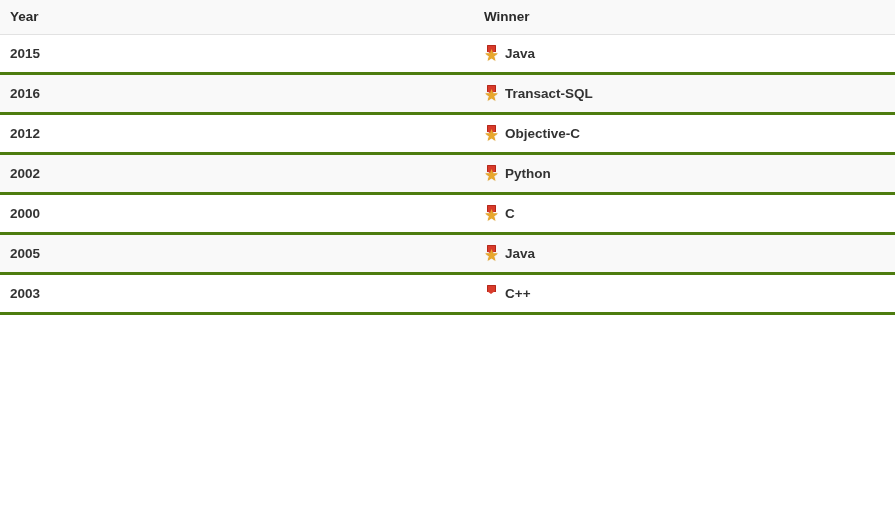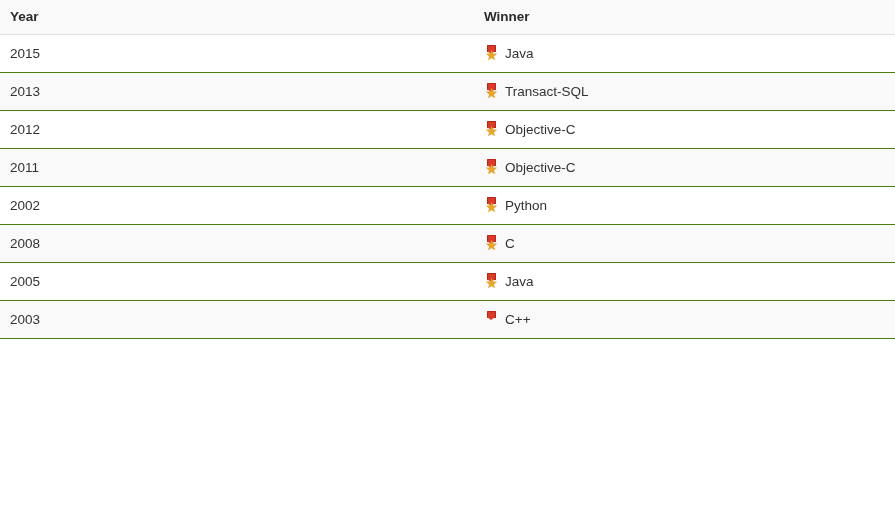--- a/index.html
+++ b/index.html
@@ -42,25 +42,26 @@
     border-bottom: 1px solid #e2e2e2;
     white-space: nowrap;
     margin-top: 13px;
   }
 
   table.winners tbody td {
     padding: 10px 10px 11px 10px;
     height: 15px;
     font-size: 13.5px;
     color: #333333;
-    border-bottom: 1px solid #4d7c0f;
+    border-bottom: 3px solid #4d7c0f;
     vertical-align: middle;
     white-space: nowrap;
     overflow: hidden;
     text-overflow: ellipsis;
+    font-weight: bold;
   }
 
   
   table.winners tbody tr:nth-child(odd)  td { background: #ffffff; }
   table.winners tbody tr:nth-child(even) td { background: #f9f9f9; }
 
   .winner-cell {
     display: flex;
     align-items: center;
     gap: 6px;
@@ -134,21 +135,21 @@
             <span class="winner-cell">
               <span class="medal-icon">
                 <span class="ribbon"></span>
                 <span class="star">★</span>
               </span>
               <span class="winner-name">Java</span>
             </span>
           </td>
         </tr>
         <tr>
-          <td>2013</td>
+          <td>2016</td>
           <td>
             <span class="winner-cell">
               <span class="medal-icon">
                 <span class="ribbon"></span>
                 <span class="star">★</span>
               </span>
               <span class="winner-name">Transact-SQL</span>
             </span>
           </td>
         </tr>
@@ -158,45 +159,33 @@
             <span class="winner-cell">
               <span class="medal-icon">
                 <span class="ribbon"></span>
                 <span class="star">★</span>
               </span>
               <span class="winner-name">Objective-C</span>
             </span>
           </td>
         </tr>
         <tr>
-          <td>2011</td>
-          <td>
-            <span class="winner-cell">
-              <span class="medal-icon">
-                <span class="ribbon"></span>
-                <span class="star">★</span>
-              </span>
-              <span class="winner-name">Objective-C</span>
-            </span>
-          </td>
-        </tr>
-        <tr>
           <td>2002</td>
           <td>
             <span class="winner-cell">
               <span class="medal-icon">
                 <span class="ribbon"></span>
                 <span class="star">★</span>
               </span>
               <span class="winner-name">Python</span>
             </span>
           </td>
         </tr>
         <tr>
-          <td>2008</td>
+          <td>2000</td>
           <td>
             <span class="winner-cell">
               <span class="medal-icon">
                 <span class="ribbon"></span>
                 <span class="star">★</span>
               </span>
               <span class="winner-name">C</span>
             </span>
           </td>
         </tr>

